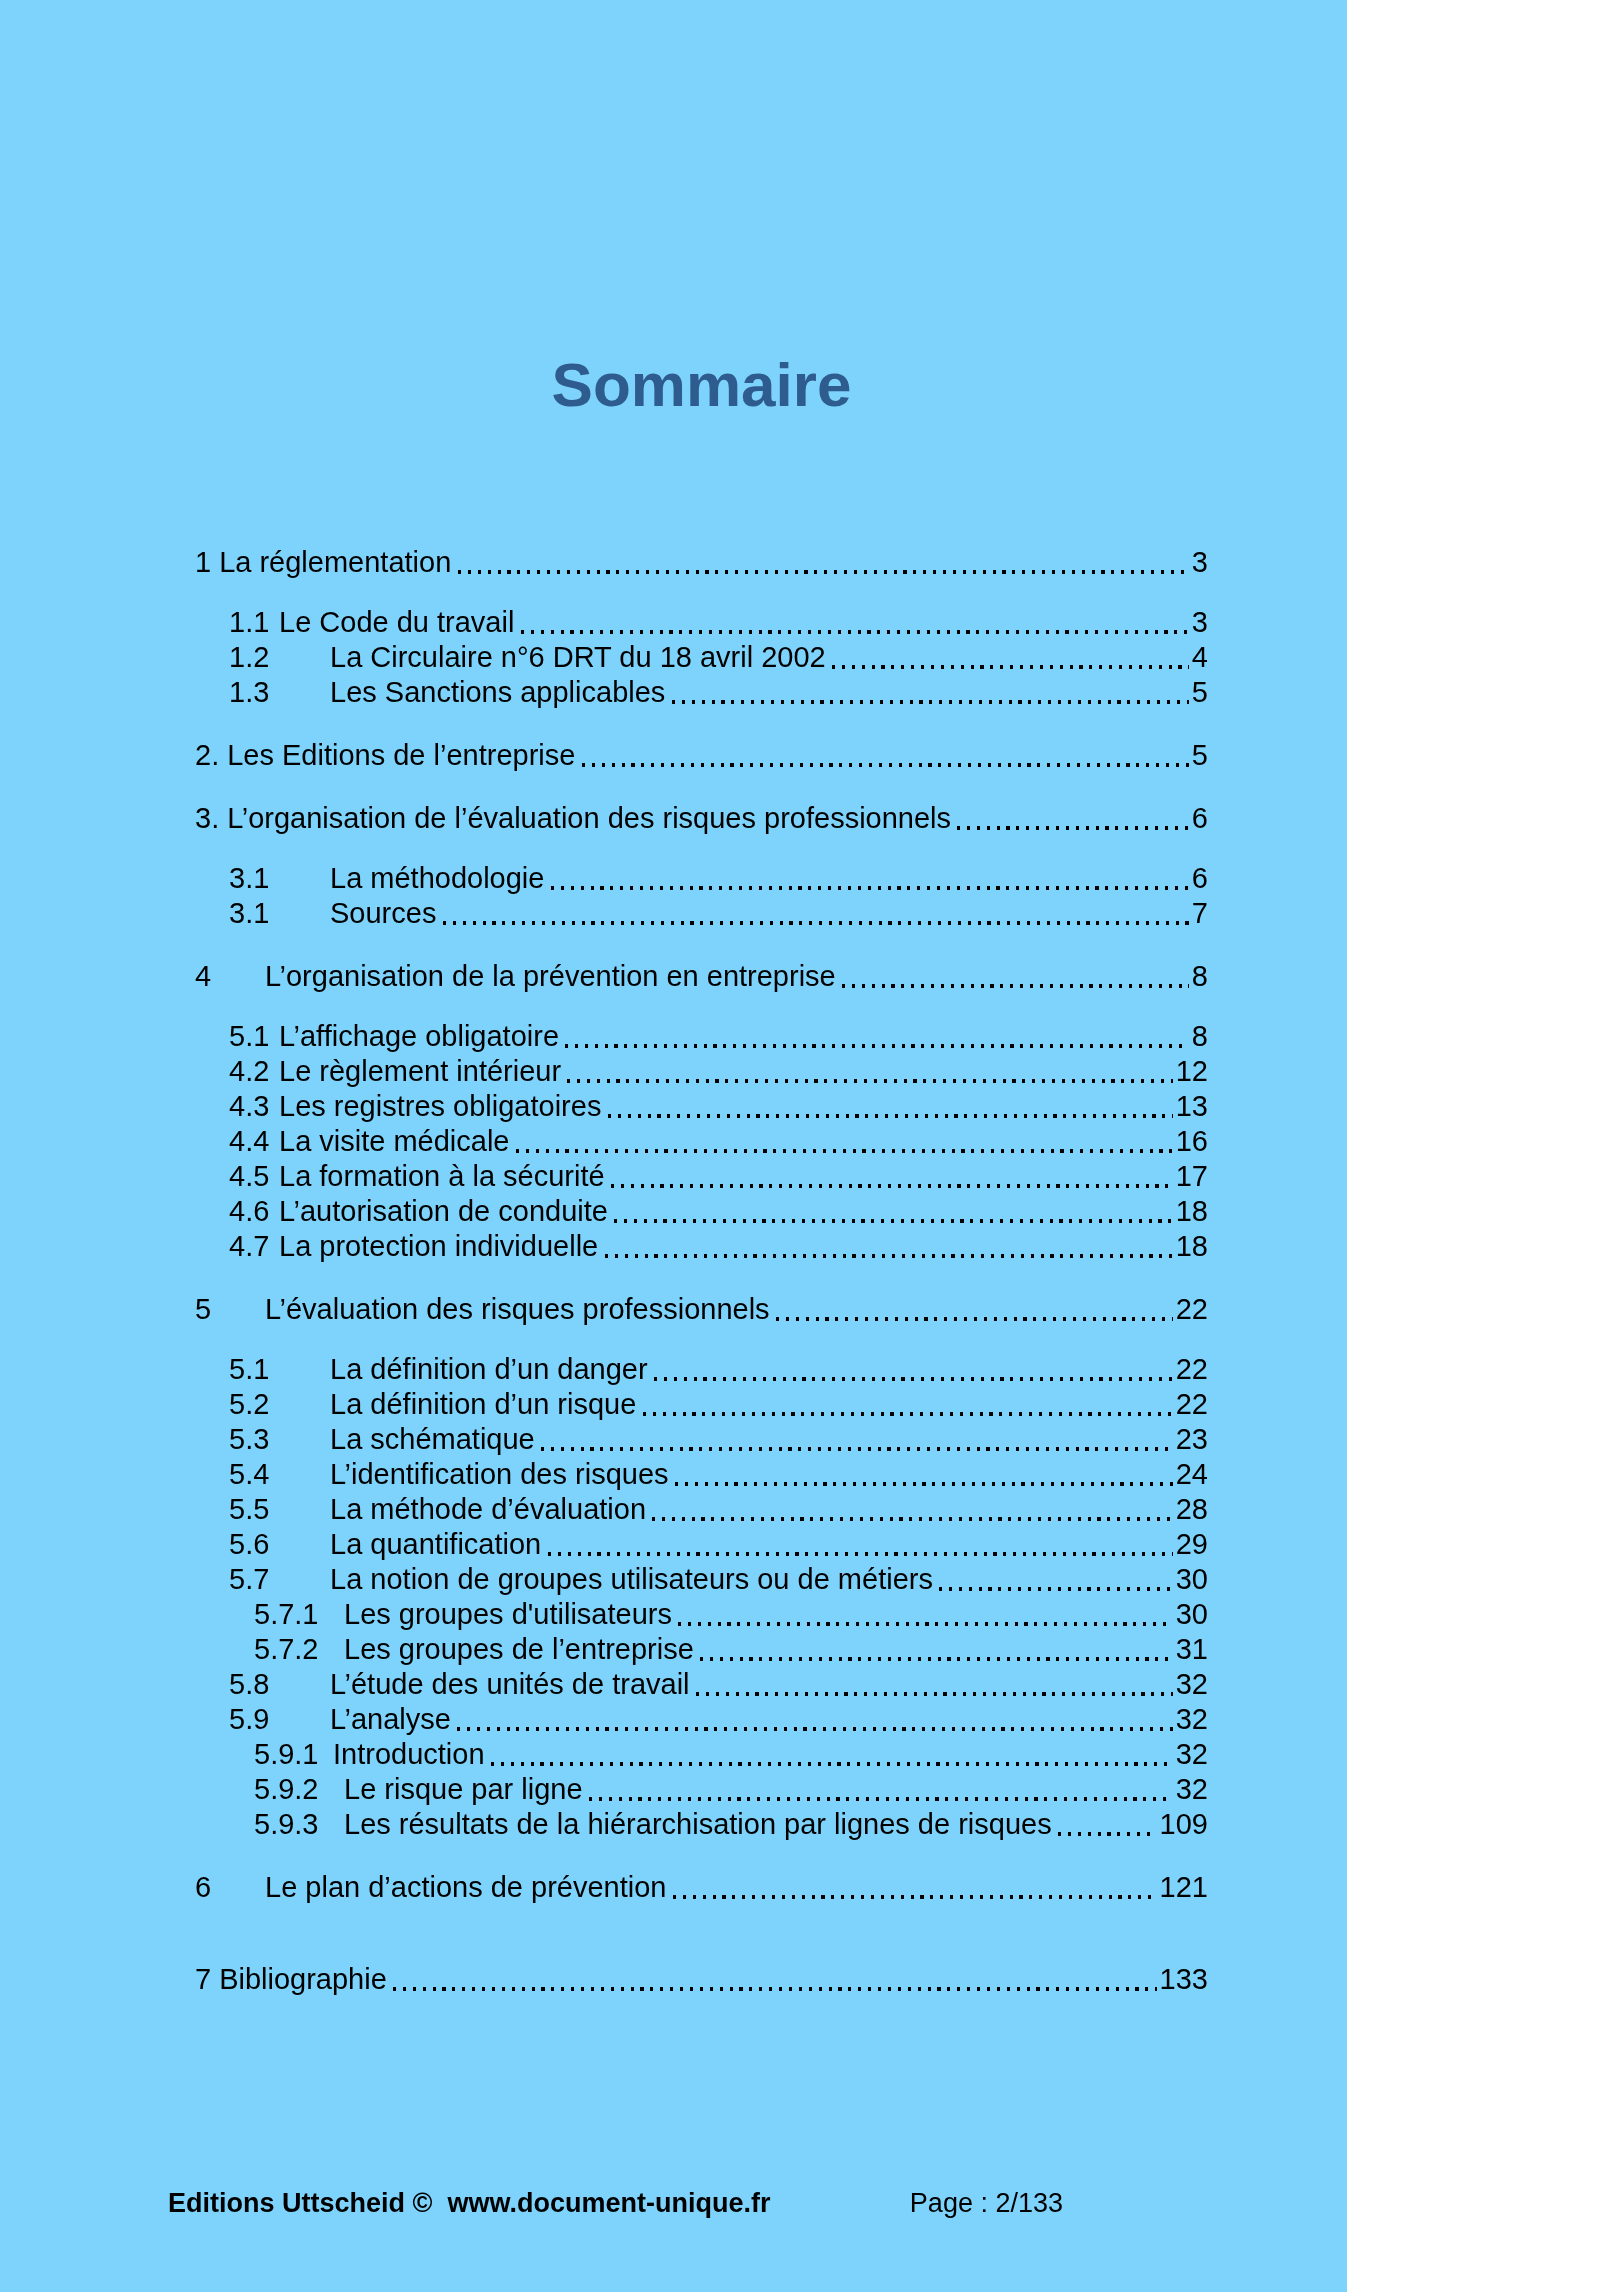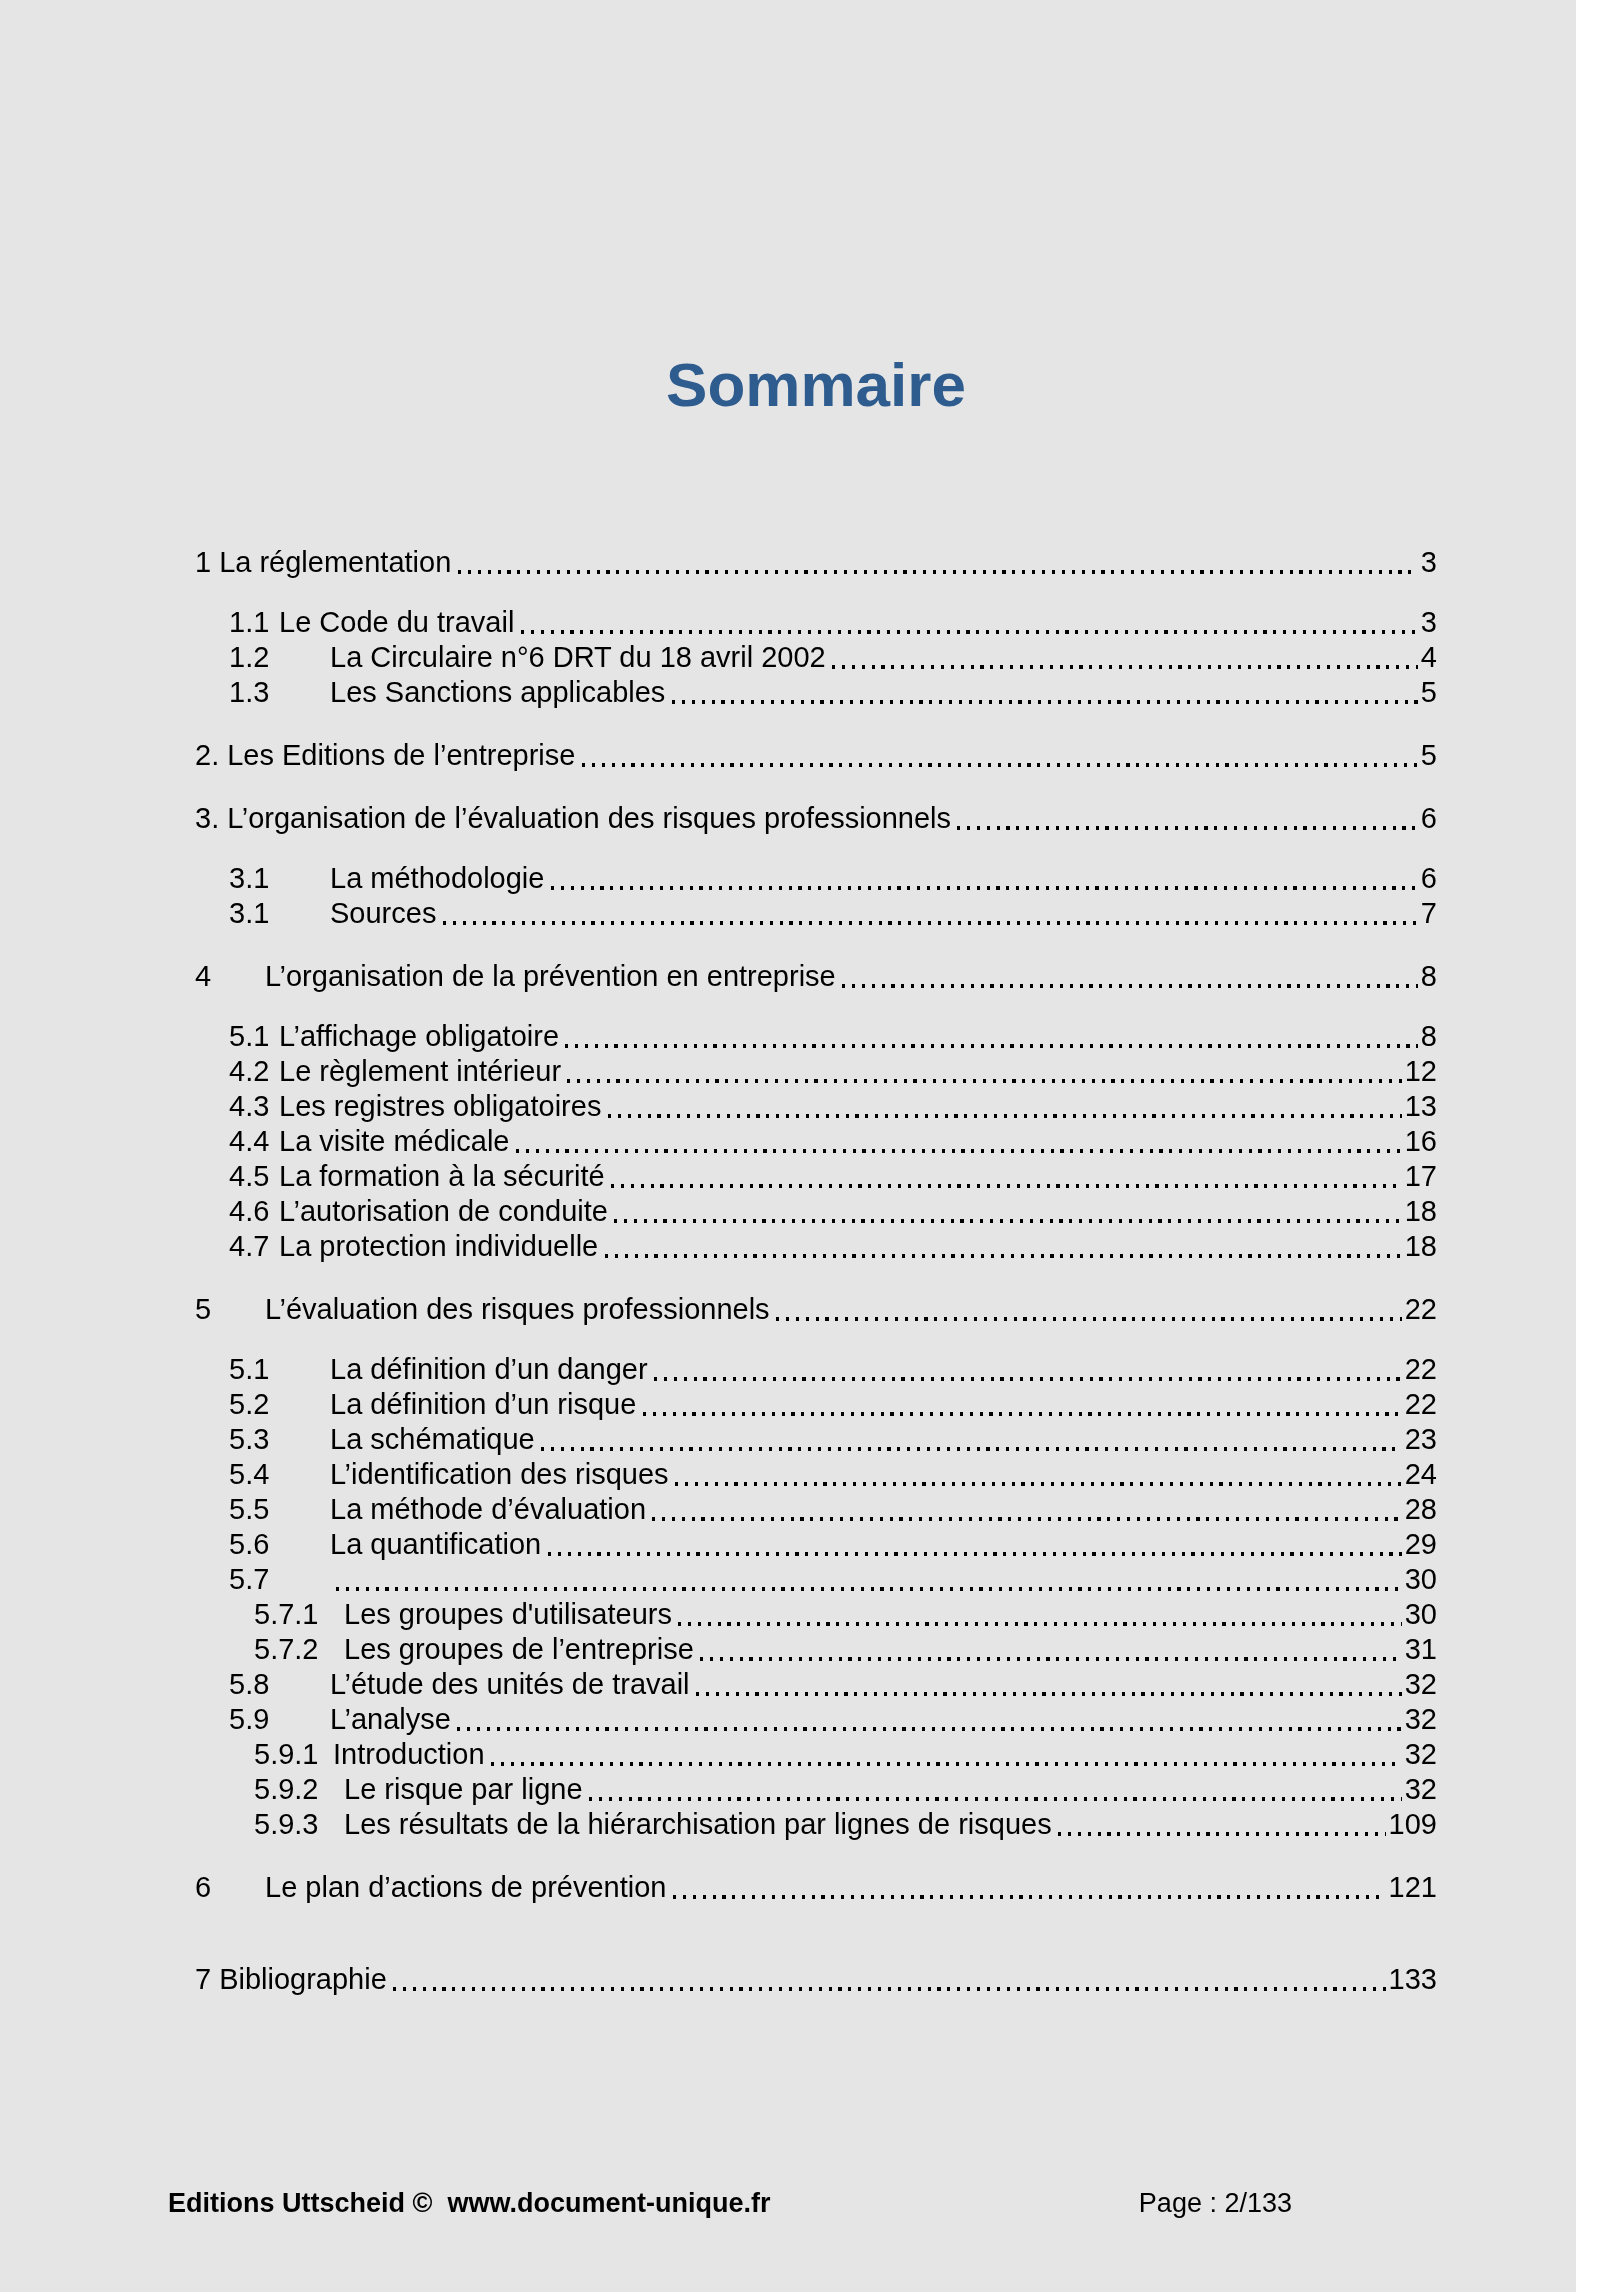--- a/index.html
+++ b/index.html
@@ -2,23 +2,23 @@
 <html lang="fr" style="font-size:14.3px"><head>
 <meta charset="utf-8">
 <style>
   html, body {
     margin: 0;
     padding: 0;
     background: #ffffff;
   }
   .page {
     position: relative;
-    width: 1576px;
+    width: 1347px;
     height: 2293px;
-    background: #e5e5e5;
+    background: #7dd3fc;
     font-family: "Liberation Sans", "DejaVu Sans", sans-serif;
     color: #000000;
     overflow: hidden;
     box-sizing: border-box;
   }
   .title {
     margin: 0;
     padding-top: 349px;
     padding-left: 195px;
     padding-right: 139px;
@@ -220,20 +220,21 @@
       <span class="pg">28</span>
     </div>
       <div class="row l2 tab">
       <span class="num">5.6</span>
       <span class="label">La quantification</span>
       <span class="leader"></span>
       <span class="pg">29</span>
     </div>
       <div class="row l2 tab">
       <span class="num">5.7</span>
+      <span class="label">La notion de groupes utilisateurs ou de métiers</span>
       <span class="leader"></span>
       <span class="pg">30</span>
     </div>
       <div class="row l3 tab">
       <span class="num">5.7.1</span>
       <span class="label">Les groupes d'utilisateurs</span>
       <span class="leader"></span>
       <span class="pg">30</span>
     </div>
       <div class="row l3 tab">

